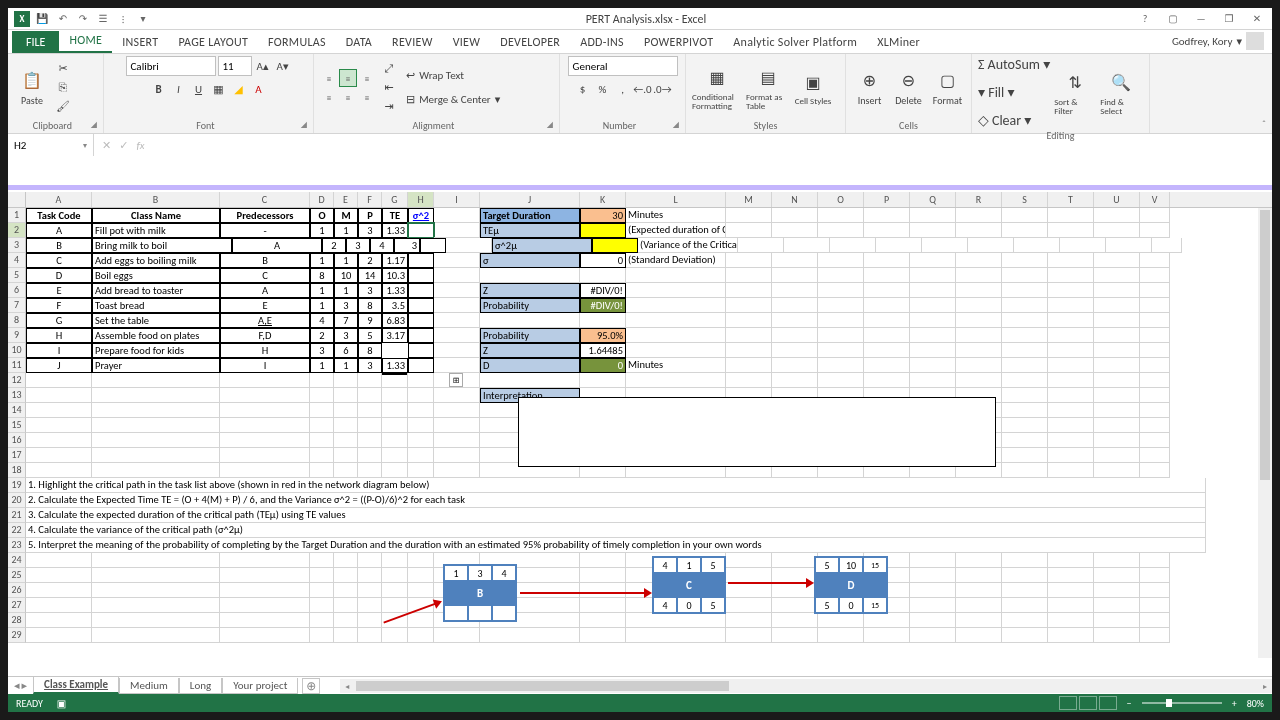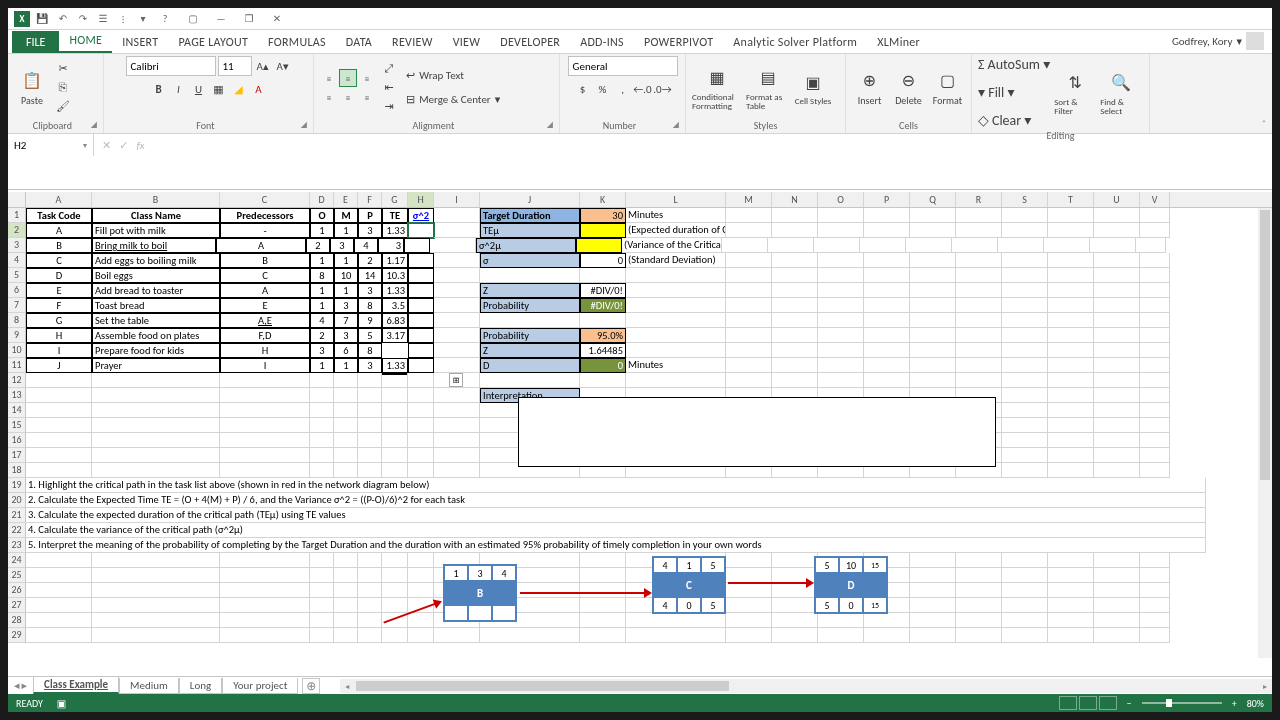--- a/index.html
+++ b/index.html
@@ -42,21 +42,21 @@
 .sm-btn.bold { font-weight: bold; }
 .sm-btn.italic { font-style: italic; }
 .sm-btn.underline { text-decoration: underline; }
 .align-grid { display: grid; grid-template-columns: repeat(3, 18px); grid-template-rows: repeat(2, 18px); gap: 1px; }
 .align-cell { display: flex; align-items: center; justify-content: center; font-size: 9px; color: #666; }
 .align-cell.active { background: #cde6d0; border: 1px solid #2a8a4a; }
 .wide-btn { height: 20px; display: flex; align-items: center; gap: 4px; font-size: 11px; color: #444; padding: 0 4px; }
 .collapse-ribbon { position: absolute; right: 6px; bottom: 2px; font-size: 10px; color: #888; }
 
 
-.formula-bar { height: 56px; border-bottom: 1px solid #c4b5fd; display: flex; }
+.formula-bar { height: 56px; border-bottom: 5px solid #c4b5fd; display: flex; }
 .namebox { width: 86px; border-right: 1px solid #d4d4d4; height: 22px; display: flex; align-items: center; padding: 0 6px; font-size: 11px; }
 .namebox .dd { margin-left: auto; font-size: 8px; color: #888; }
 .fb-icons { display: flex; align-items: center; height: 22px; gap: 8px; padding: 0 8px; border-right: 1px solid transparent; }
 .fb-icons span { color: #bbb; font-size: 11px; }
 .fx { font-style: italic; color: #888; }
 .formula-input { flex: 1; height: 56px; padding: 2px 4px; font-size: 11px; }
 
 
 .grid-area { position: absolute; top: 184px; left: 0; right: 0; bottom: 36px; overflow: hidden; }
 .col-headers { display: flex; height: 16px; background: #f0f0f0; border-bottom: 1px solid #c6c6c6; }
@@ -118,20 +118,21 @@
 <div class="titlebar">
   <div class="qat">
     <span class="excel-icon">X</span>
     <span class="qat-btn">💾</span>
     <span class="qat-btn">↶</span>
     <span class="qat-btn">↷</span>
     <span class="qat-btn">☰</span>
     <span class="qat-btn">⁝</span>
     <span class="qat-btn">▾</span>
   </div>
+  <div class="title-center">PERT Analysis.xlsx - Excel</div>
   <div class="title-right">
     <span class="win-btn">?</span>
     <span class="win-btn">▢</span>
     <span class="win-btn">—</span>
     <span class="win-btn">❐</span>
     <span class="win-btn">✕</span>
   </div>
 </div>
 
 <div class="ribbon-tabs">
@@ -372,21 +373,21 @@
           <div class="cell " style="width: 46px;"></div>
           <div class="cell " style="width: 46px;"></div>
           <div class="cell " style="width: 46px;"></div>
           <div class="cell " style="width: 46px;"></div>
           <div class="cell " style="width: 46px;"></div>
           <div class="cell " style="width: 30px;"></div>
         </div>
         <div class="grid-row">
           <div class="row-h">3</div>
           <div class="cell bordered c" style="width: 66px;">B</div>
-          <div class="cell bordered" style="width: 124px; text-decoration: underline;">Bring milk to boil</div>
+          <div class="cell bordered" style="width: 140px;">Bring milk to boil</div>
           <div class="cell bordered c" style="width: 90px;">A</div>
           <div class="cell bordered c" style="width: 24px;">2</div>
           <div class="cell bordered c" style="width: 24px;">3</div>
           <div class="cell bordered c" style="width: 24px;">4</div>
           <div class="cell bordered r" style="width: 26px;">3</div>
           <div class="cell bordered" style="width: 26px;"></div>
           <div class="cell " style="width: 46px;"></div>
           <div class="cell hdr-blue2 bordered" style="width: 100px;">σ^2μ</div>
           <div class="cell yellow bordered" style="width: 46px;"></div>
           <div class="cell " style="width: 100px;">(Variance of the Critical Path)</div>

